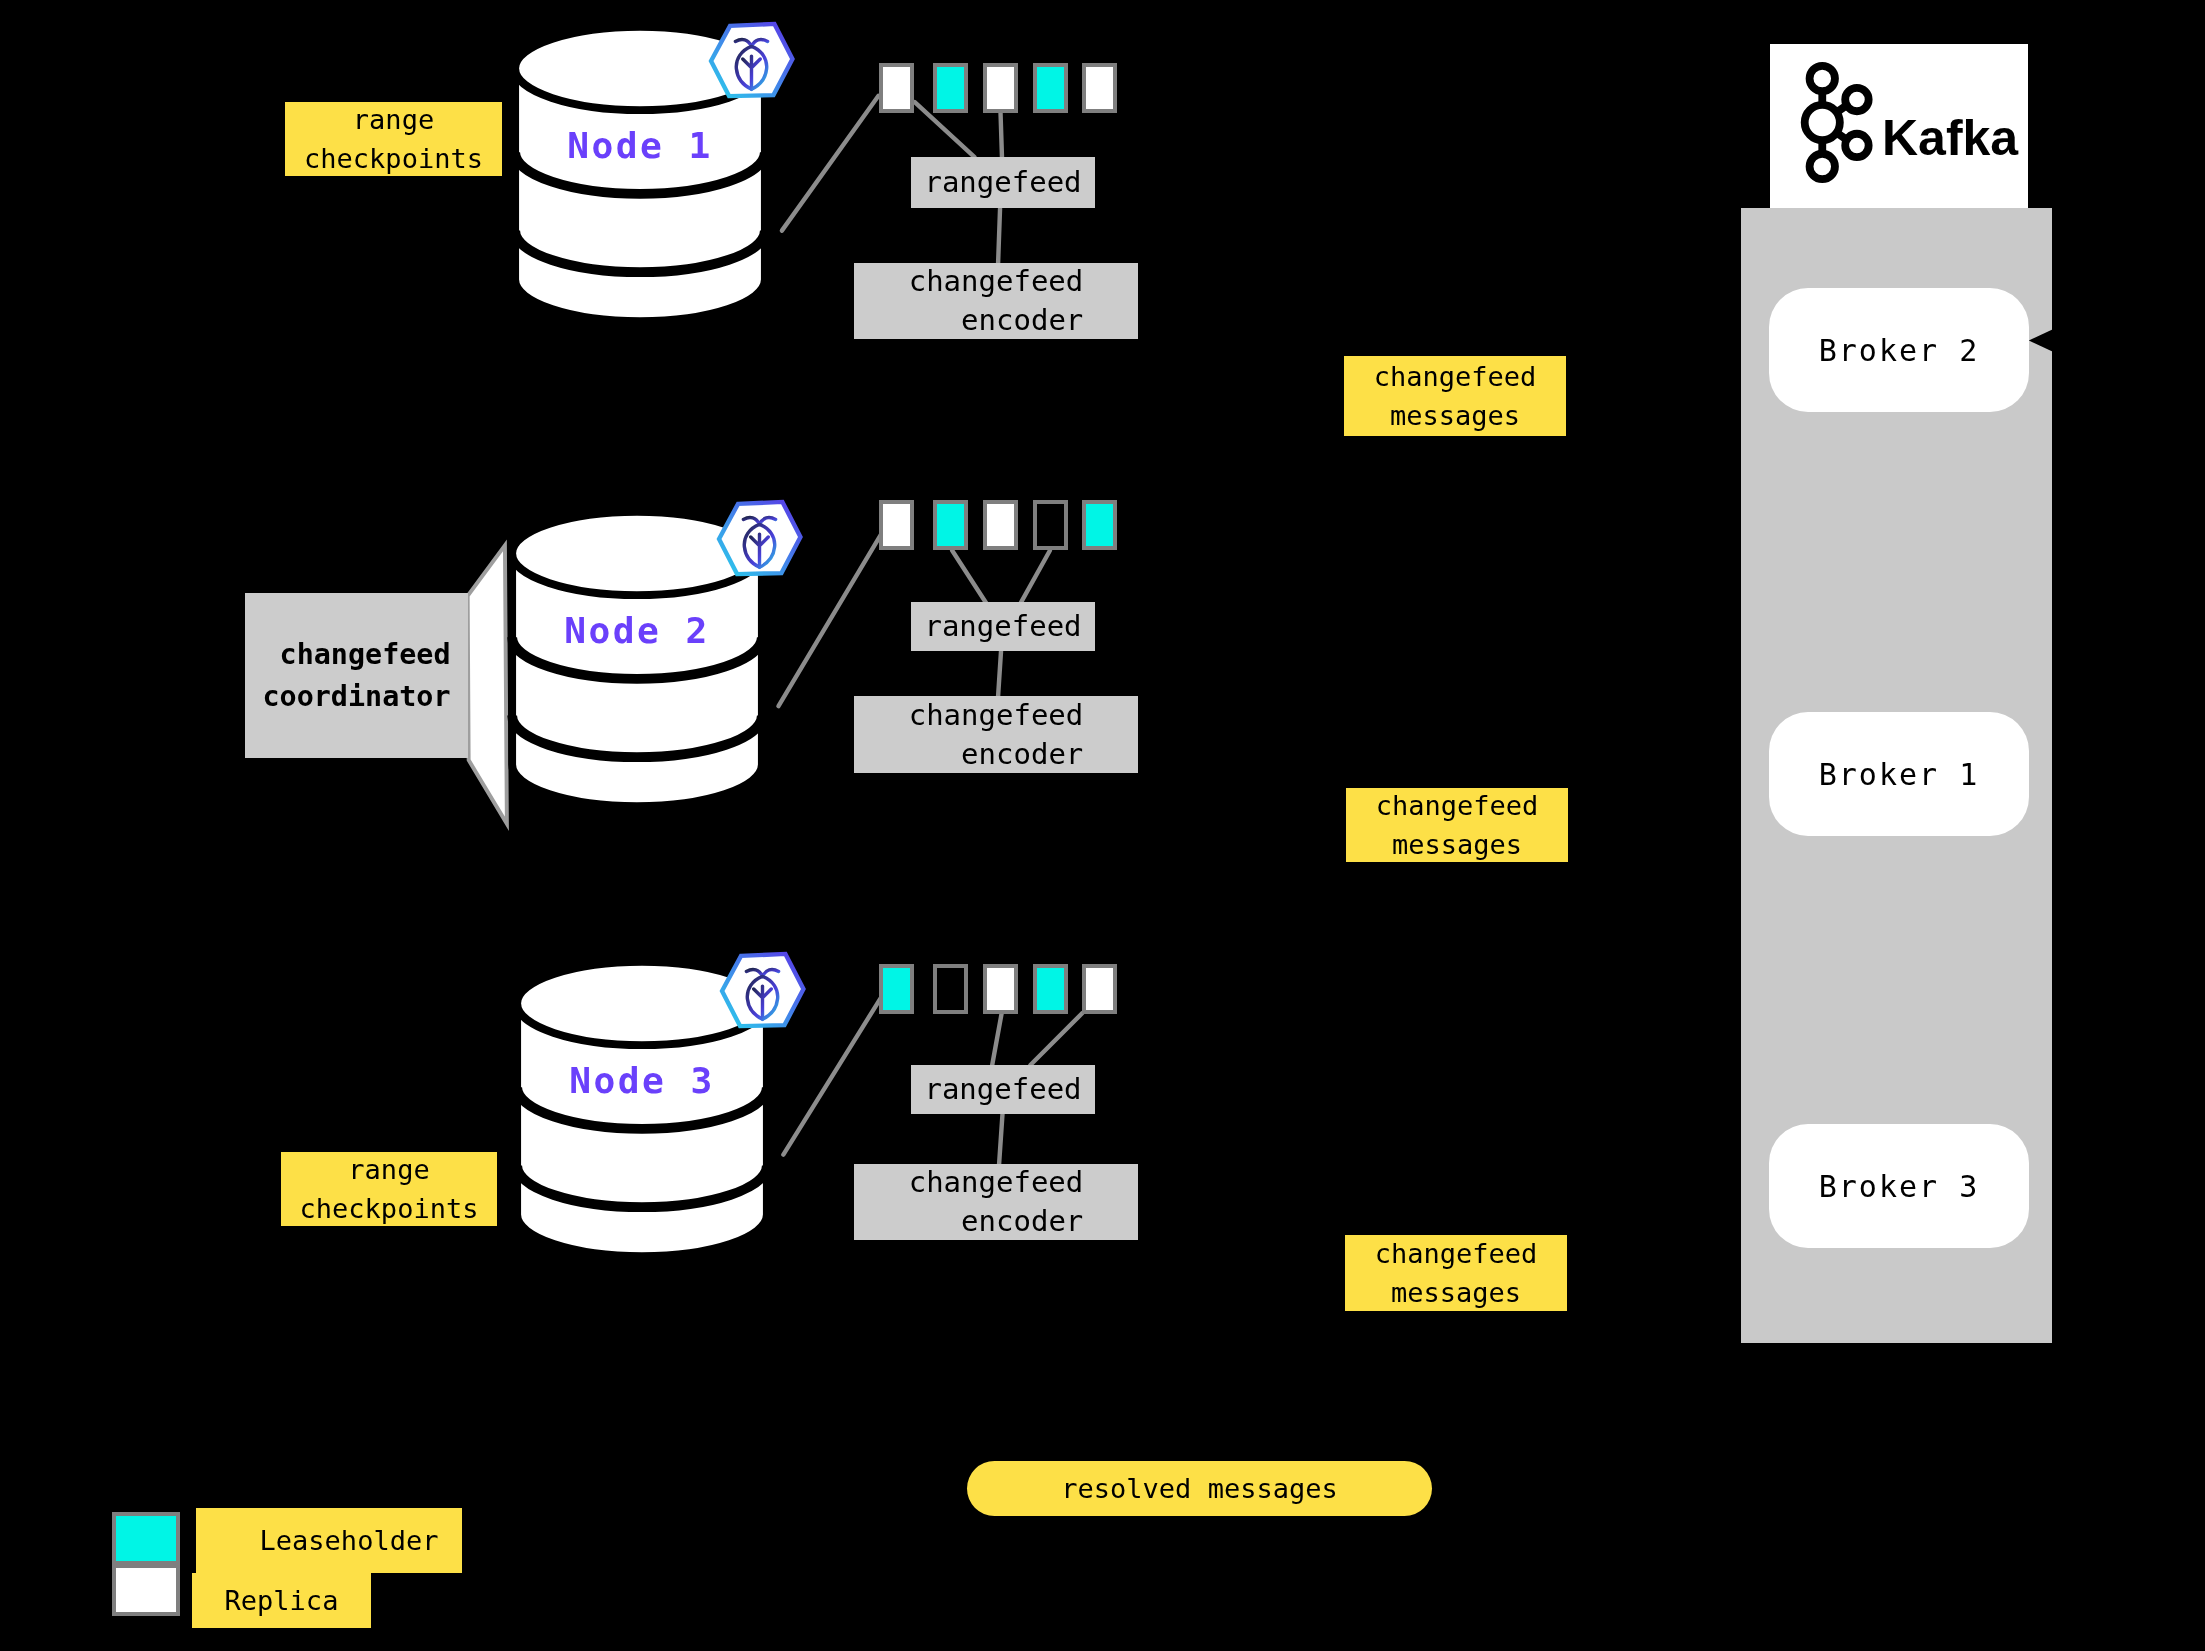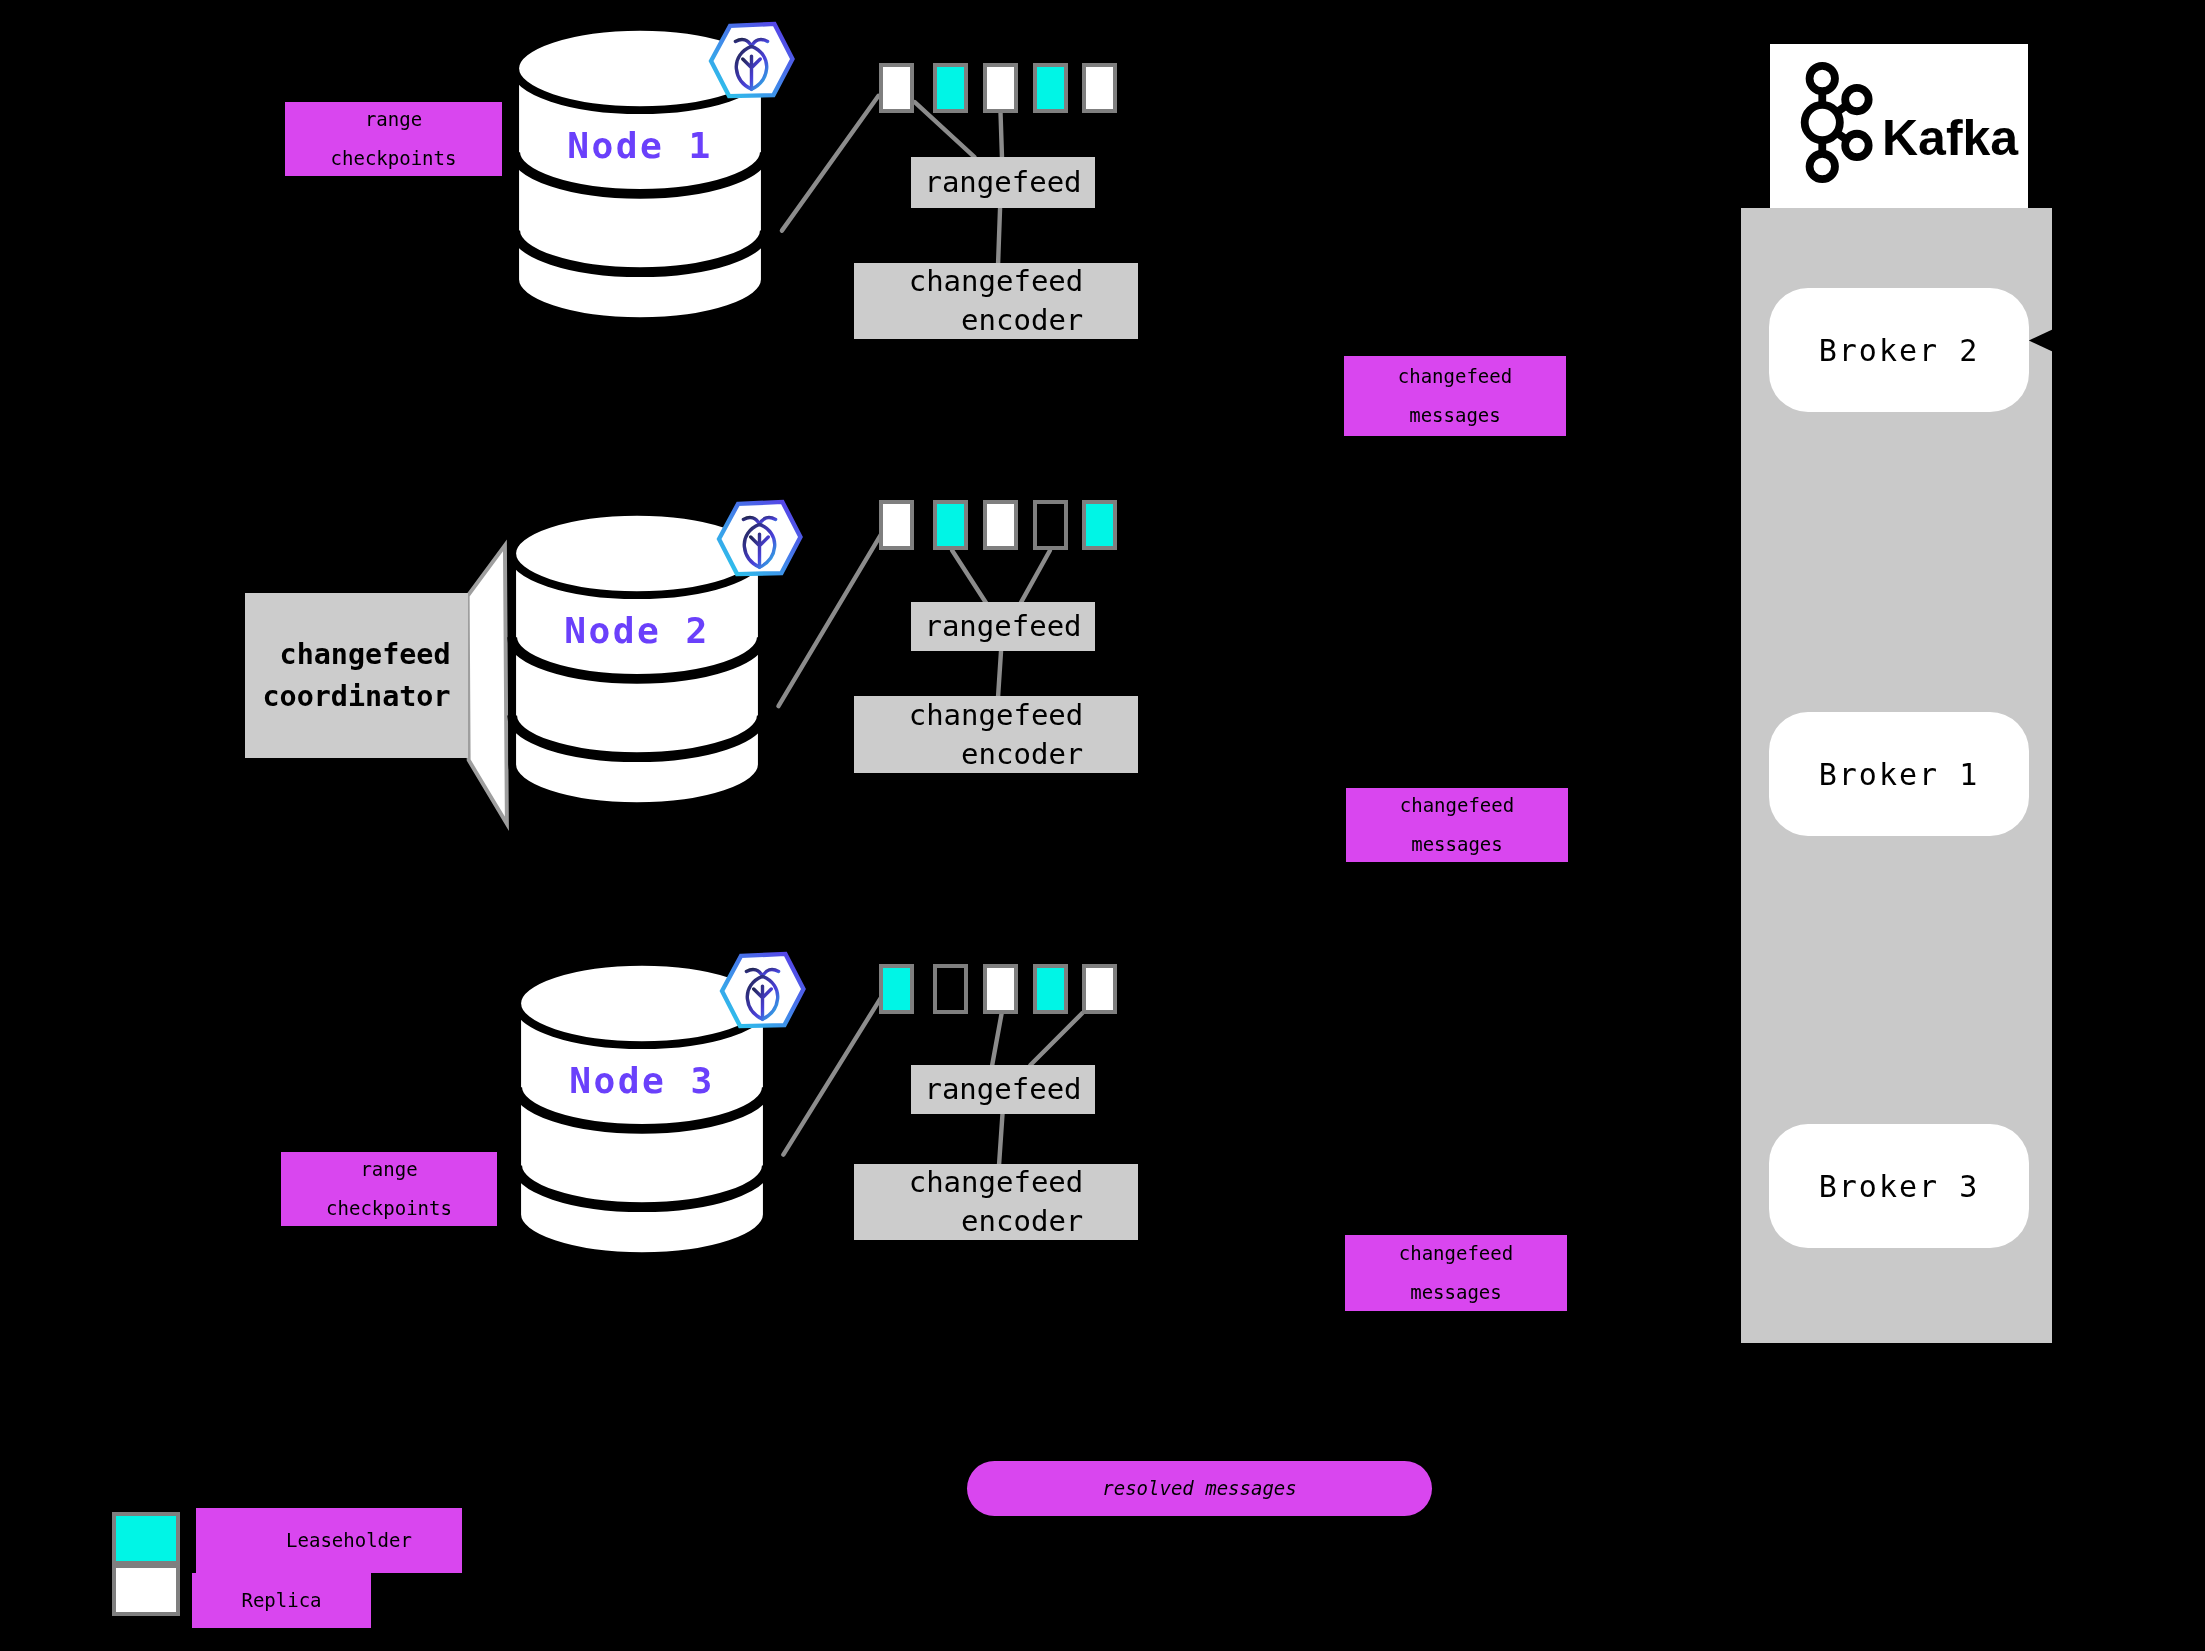--- a/index.html
+++ b/index.html
@@ -1,26 +1,26 @@
 <!DOCTYPE html>
 <html style="font-size:7.8px"><head>
 <meta charset="utf-8">
 <style>
   html,body{margin:0;padding:0;background:#000;}
   .canvas{position:relative;width:2205px;height:1652px;background:#000;overflow:hidden;
           font-family:"DejaVu Sans Mono",monospace;color:#000;}
   .abs{position:absolute;}
   .overlay{position:absolute;left:0;top:0;z-index:1;pointer-events:none;}
   .top{z-index:3;}
-  .wbox{position:absolute;background:#d946ef;display:flex;align-items:center;justify-content:center;
-        text-align:center;font-size:19px;line-height:39px;white-space:pre-line;z-index:2;}
+  .wbox{position:absolute;background:#fde047;display:flex;align-items:center;justify-content:center;
+        text-align:center;font-size:27px;line-height:39px;white-space:pre-line;z-index:2;}
   .gbox{position:absolute;background:#cccccc;display:flex;align-items:center;justify-content:center;
         text-align:right;font-size:29px;line-height:39px;white-space:pre-line;z-index:2;}
   .coord{font-weight:bold;font-size:28.4px;line-height:42px;}
-  .pill{border-radius:29px;font-style:italic;}
+  .pill{border-radius:29px;}
   .container{position:absolute;background:#c9c9c9;z-index:2;}
   .broker{position:absolute;left:1769px;width:260px;height:124px;background:#fff;border-radius:39px;
           display:flex;align-items:center;justify-content:center;font-size:30px;letter-spacing:2px;z-index:3;}
   .sq{position:absolute;width:35px;height:50px;border:4.9px solid #7f7f7f;background:#000;box-sizing:border-box;z-index:3;}
   .sq-leaseholder{background:#00f5e6;}
   .sq-replica{background:#fff;}
   .sq-hollow{background:#000;}
   .cyl{position:absolute;z-index:2;}
   .cyl-name{font:bold 74px "DejaVu Sans Mono",monospace;fill:#6a40fb;letter-spacing:5px;}
   .hex{position:absolute;z-index:4;}

